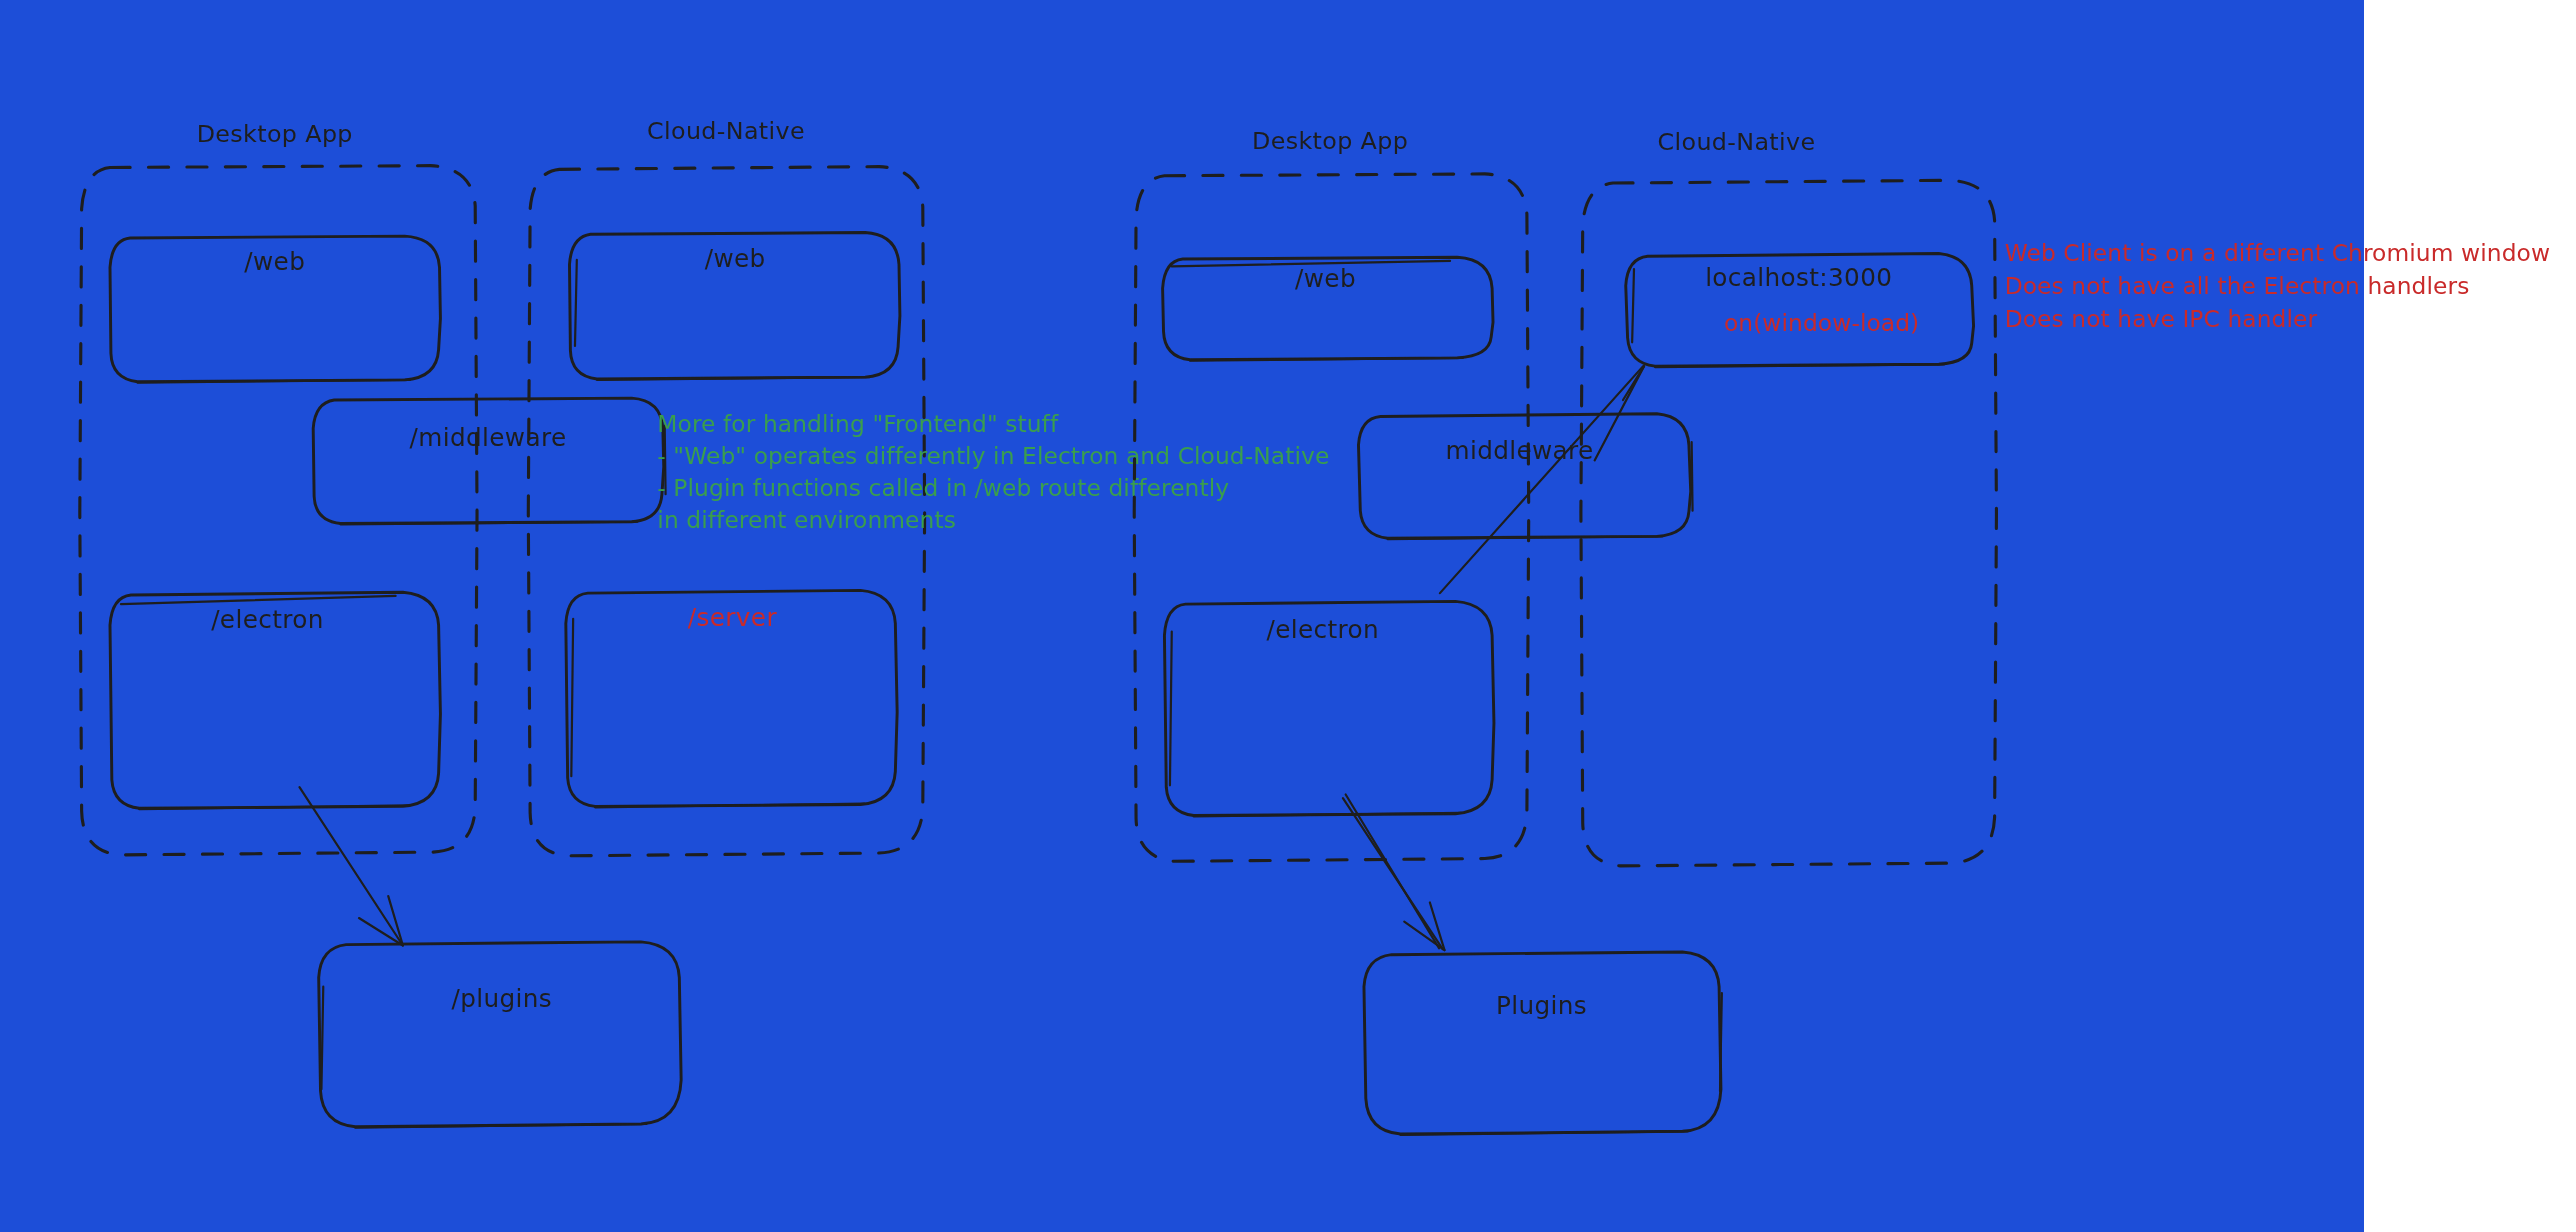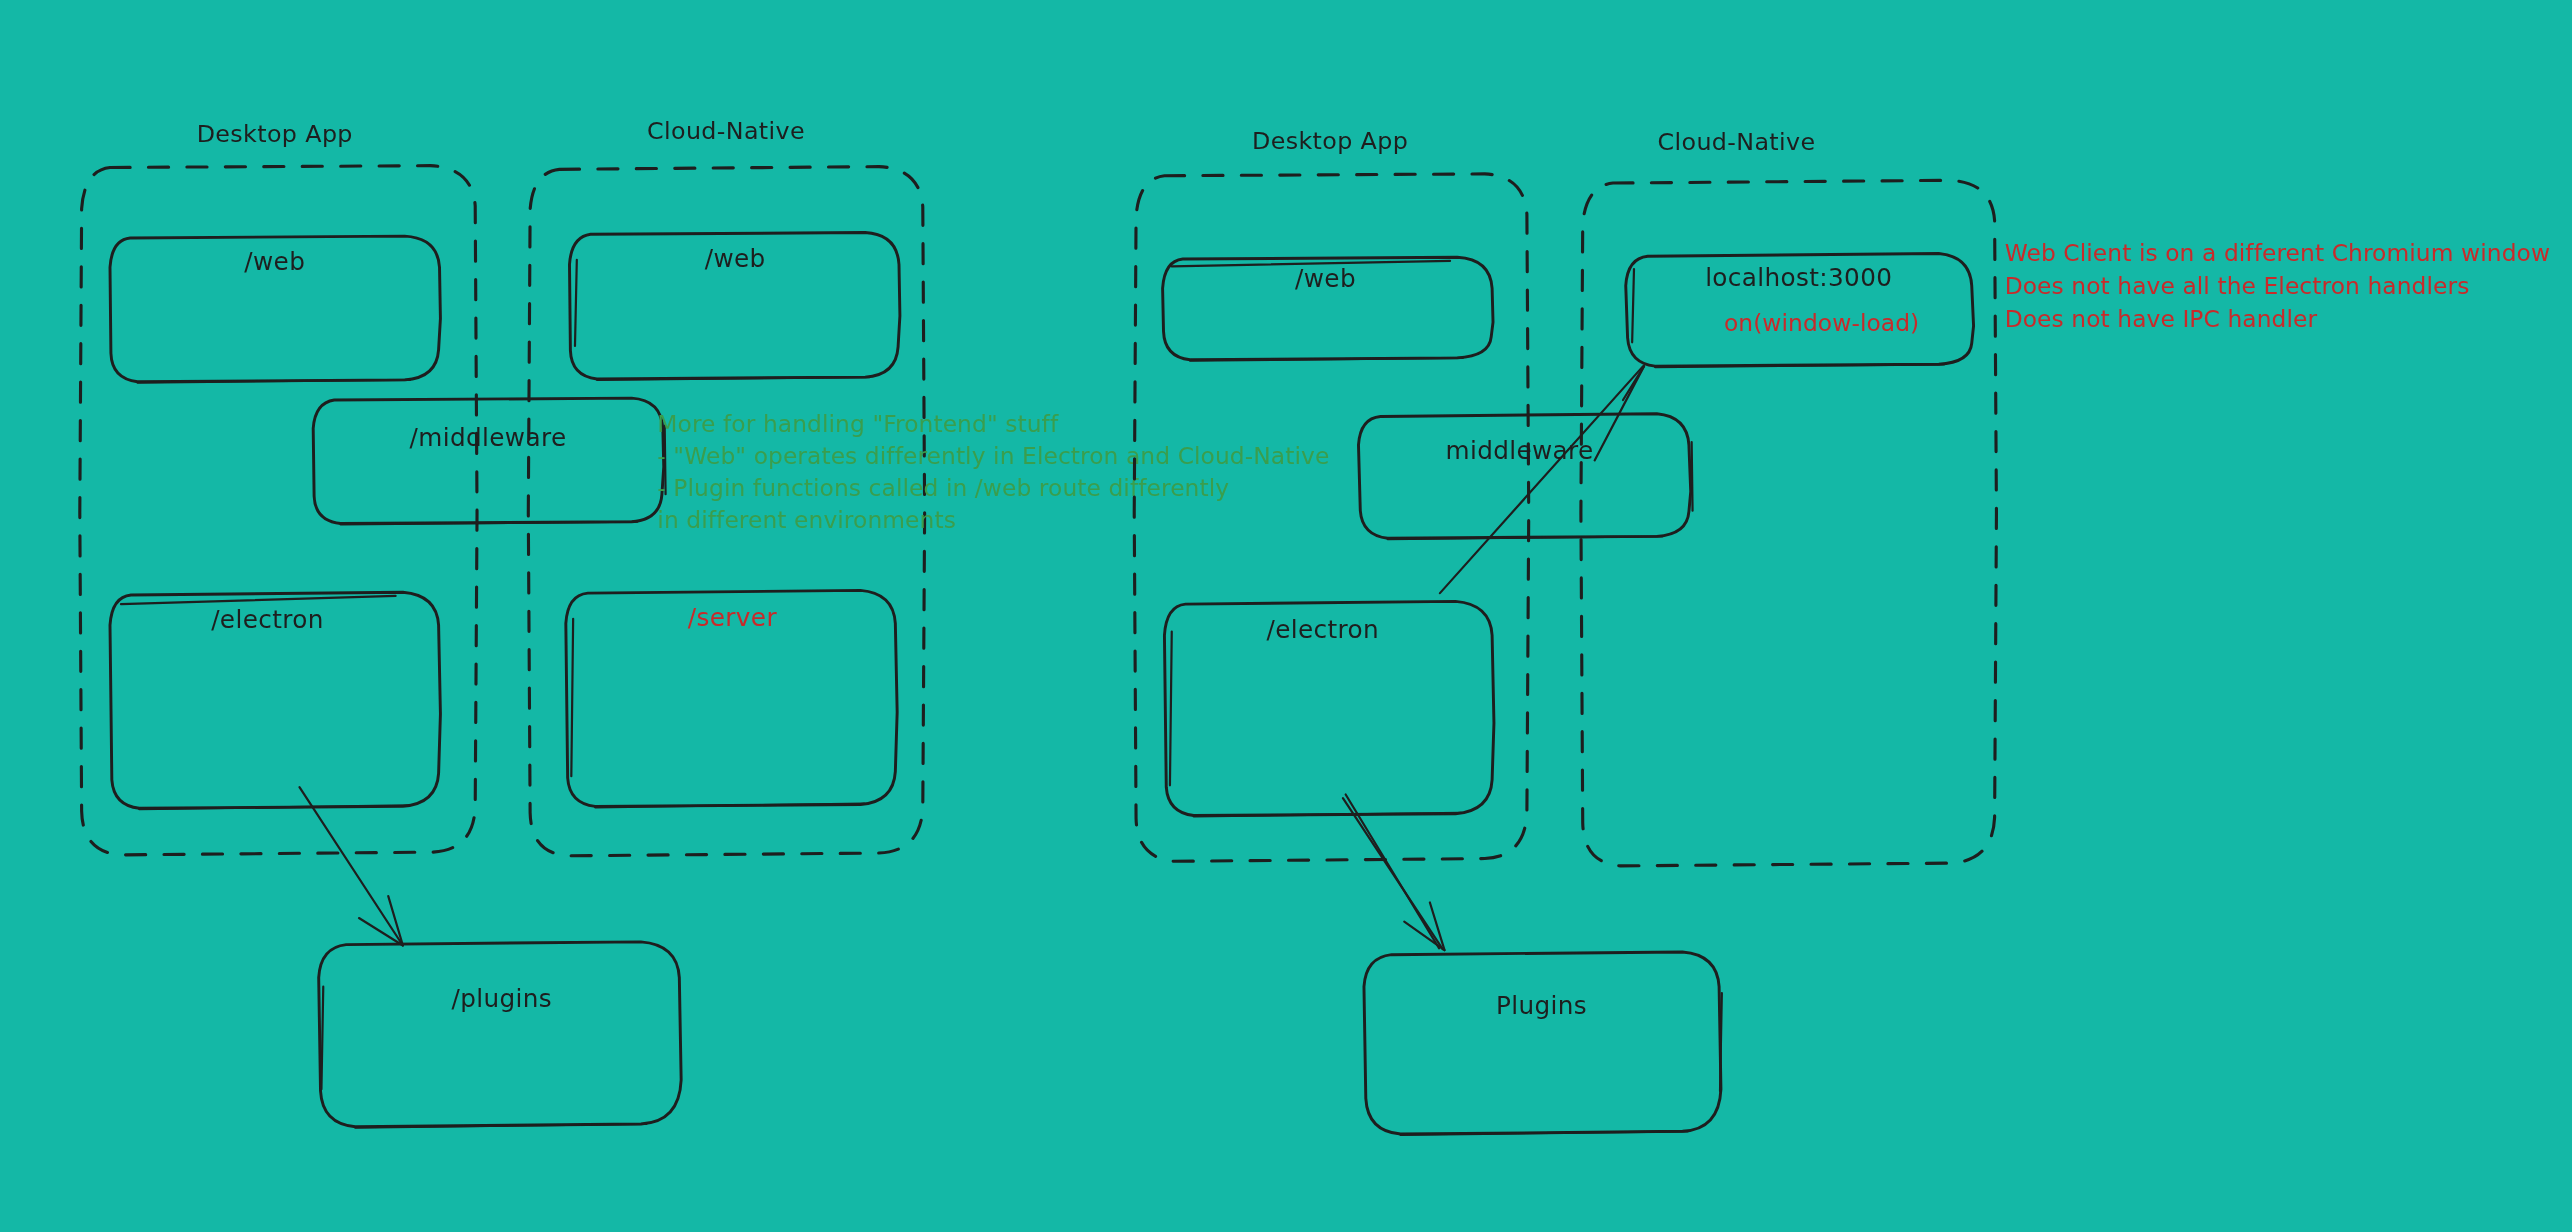--- a/index.html
+++ b/index.html
@@ -8,23 +8,23 @@
     background: #ffffff;
   }
   body {
     width: 2576px;
     height: 1232px;
     font-family: "DejaVu Sans", sans-serif;
     overflow: hidden;
   }
   #canvas {
     position: relative;
-    width: 2572px;
+    width: 2364px;
     height: 1232px;
-    background: #14b8a6;
+    background: #1d4ed8;
   }
   svg.diagram {
     position: absolute;
     top: 0;
     left: 0;
     width: 2576px;
     height: 1232px;
   }
   .sk-stroke {
     fill: none;

